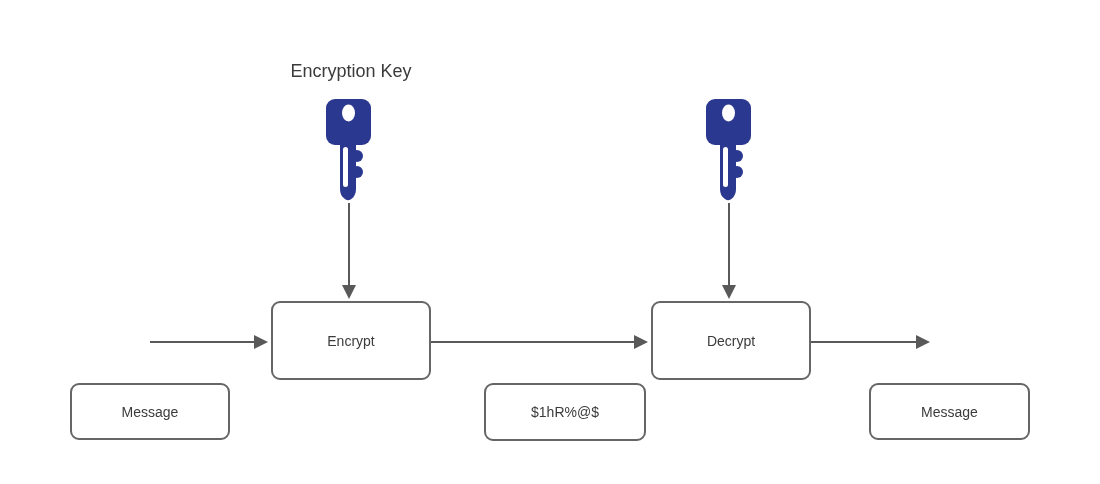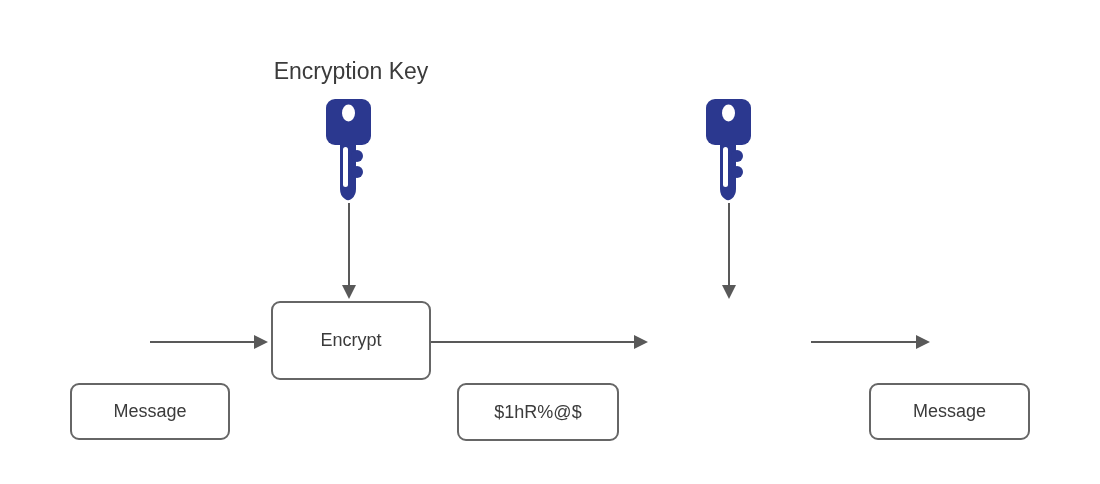--- a/index.html
+++ b/index.html
@@ -19,36 +19,36 @@
     position:relative;
     width:1100px;
     height:484px;
     background:var(--background);
     overflow:hidden;
   }
   .floating-label{
     position:absolute;
     transform:translate(-50%,-50%);
     color:var(--text);
-    font-size:23px;
+    font-size:18px;
     white-space:nowrap;
     text-align:center;
   }
   .node{
     position:absolute;
     border:2px solid var(--box-border);
     border-radius:9px;
     background:var(--background);
     display:flex;
     align-items:center;
     justify-content:center;
   }
   .node-label{
     color:var(--text);
-    font-size:18px;
+    font-size:14px;
     white-space:nowrap;
   }
   svg.overlay{
     position:absolute;
     left:0; top:0;
   }
   .arrow-line{
     stroke:var(--arrow);
     stroke-width:2;
     fill:none;
@@ -106,24 +106,27 @@
     <path class="key-body" d="M15,44 L15,90 Q15,97 20,100 Q23.5,102.8 27,99.5 Q31,96 31,90 L31,44 Z"></path>
     <circle class="key-body" cx="32" cy="57" r="6"></circle>
     <circle class="key-body" cx="32" cy="73" r="6"></circle>
     <ellipse class="key-hole" cx="23.5" cy="14" rx="6.5" ry="8.5"></ellipse>
     <rect class="key-hole" x="18" y="48" width="5" height="40" rx="2.5"></rect>
   </svg>
 
   <div class="node" style="left:271px; top:301px; width:160px; height:79px;">
     <span class="node-label">Encrypt</span>
   </div>
+  <div class="node" style="left:651px; top:301px; width:160px; height:79px;">
+    <span class="node-label">Decrypt</span>
+  </div>
 
   <div class="node" style="left:70px; top:383px; width:160px; height:57px;">
     <span class="node-label">Message</span>
   </div>
-  <div class="node" style="left:457px; top:383px; width:162px; height:58px;">
+  <div class="node" style="left:484px; top:383px; width:162px; height:58px;">
     <span class="node-label">$1hR%@$</span>
   </div>
   <div class="node" style="left:869px; top:383px; width:161px; height:57px;">
     <span class="node-label">Message</span>
   </div>
 
 </div>
 
 </body></html>

